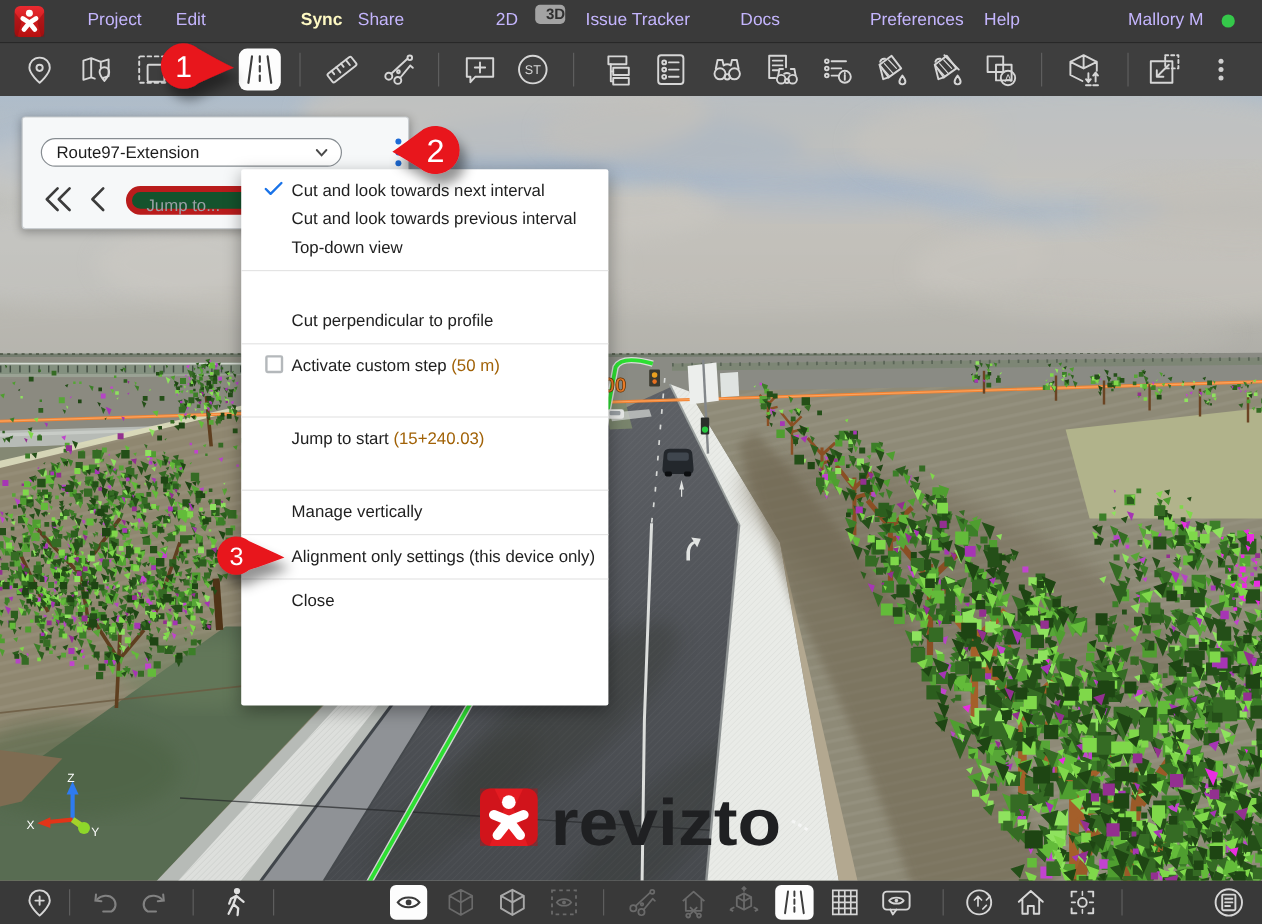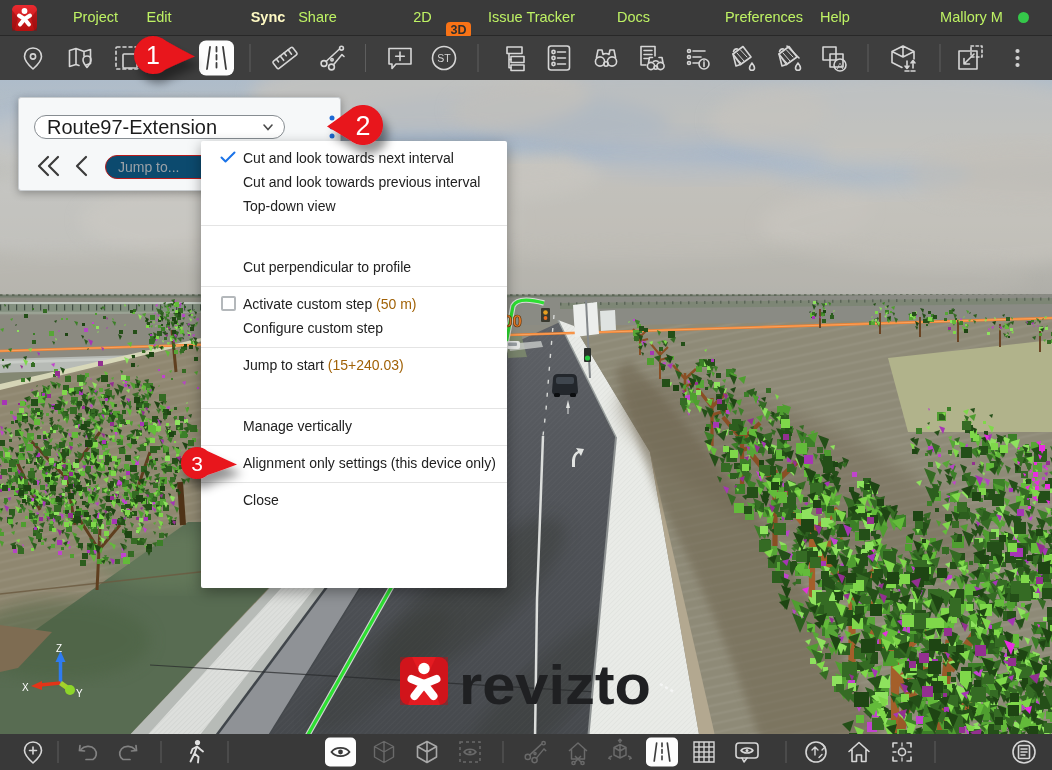--- a/index.html
+++ b/index.html
@@ -1,31 +1,31 @@
 <!DOCTYPE html>
 <html><head><meta charset="utf-8"><style>
 *{margin:0;padding:0;box-sizing:border-box}
 html,body{width:1052px;height:770px;overflow:hidden;font-family:"Liberation Sans",sans-serif;background:#3a3a3a}
 .topbar{position:absolute;left:0;top:0;width:1052px;height:36px;background:#3a3a3a;border-bottom:1px solid #282828}
-.mi{position:absolute;top:0;height:35px;line-height:35px;font-size:14.5px;color:#bef264;transform:translateX(-50%);white-space:nowrap}
+.mi{position:absolute;top:0;height:35px;line-height:35px;font-size:14.5px;color:#c4b5fd;transform:translateX(-50%);white-space:nowrap}
 .logo{position:absolute;left:12px;top:5px}
-.pill3d{position:absolute;left:446px;top:22px;width:25px;height:16px;background:#f97316;border-radius:4px;color:#2f2f2f;font-size:12.5px;font-weight:bold;text-align:center;line-height:16px}
+.pill3d{position:absolute;left:446px;top:4px;width:25px;height:16px;background:#a3a3a3;border-radius:4px;color:#2f2f2f;font-size:12.5px;font-weight:bold;text-align:right;line-height:16px}
 .gdot{position:absolute;left:1018px;top:12px;width:11px;height:11px;border-radius:50%;background:#35c84a}
 .toolbar{position:absolute;left:0;top:36px;width:1052px;height:44px;background:#3e3e3e}
 .tbsvg{position:absolute;left:0;top:0}
 .viewport{position:absolute;left:0;top:80px;width:1052px;height:654px;background:#b9bdbd;overflow:hidden}
 .scene{position:absolute;left:0;top:0}
 .bottombar{position:absolute;left:0;top:734px;width:1052px;height:36px;background:#393939}
 .bbsvg{position:absolute;left:0;top:0}
 .panel{position:absolute;left:18px;top:17px;width:323px;height:94px;background:#f6f8f9;border:1px solid #c9cdd0;border-radius:3px;box-shadow:0 2px 8px rgba(0,0,0,0.3)}
-.dd{position:absolute;left:15px;top:17px;width:251px;height:24px;background:#fff;border:1px solid #878d92;border-radius:12px;font-size:20px;color:#1c1c1c;line-height:22px;padding-left:12px}
+.dd{position:absolute;left:15px;top:17px;width:251px;height:24px;background:#fff;border:1px solid #878d92;border-radius:12px;font-size:14px;color:#1c1c1c;line-height:22px;padding-left:12px}
 .ddch{position:absolute;right:10px;top:4px}
 .kebabp{position:absolute;left:305px;top:12px}
 .nav{position:absolute;left:15px;top:56px;font-size:19px;color:#3c3c3c}
-.jump{position:absolute;left:86px;top:57px;width:110px;height:24px;background:#0c4a6e;border:1px solid #b91c1c;border-radius:12px;font-size:14px;color:#9aa0a6;line-height:22px;padding-left:12px}
+.jump{position:absolute;left:86px;top:57px;width:110px;height:24px;background:#14532d;border:5px solid #b91c1c;border-radius:12px;font-size:14px;color:#9aa0a6;line-height:22px;padding-left:12px}
 .menu{position:absolute;left:201px;top:61px;width:306px;height:447px;background:#fff;border-radius:2px;box-shadow:0 4px 14px rgba(0,0,0,0.35)}
 .mrow{position:absolute;left:0;height:24px;line-height:24px;width:100%}
 .mtext{position:absolute;left:42px;font-size:14px;color:#212121;white-space:nowrap}
 .mgray{color:#a16207}
 .msep{position:absolute;left:0;width:100%;height:1px;background:#e4e4e4}
 .mchk{position:absolute;left:19px;top:5px}
 .mbox{position:absolute;left:20px;top:3.5px;width:15px;height:15px;border:2px solid #b4b8bb;border-radius:2px;background:#fff}
 .badges{position:absolute;left:0;top:0;z-index:50}
 </style></head><body>
 <div class="topbar">
@@ -433,23 +433,20 @@
       </div>
       <div class="msep" style="top:83.5px"></div>
       <div class="mrow" style="top:114.0px">
         <span class="mtext">Cut perpendicular to profile</span>
       </div>
       <div class="msep" style="top:144.5px"></div>
       <div class="mrow" style="top:151.0px">
         <span class="mbox"></span>
         <span class="mtext">Activate custom step <span class="mgray">(50 m)</span></span>
       </div>
-      <div class="mrow" style="top:175.0px">
-        <span class="mtext">Configure custom step</span>
-      </div>
       <div class="msep" style="top:205.5px"></div>
       <div class="mrow" style="top:212.0px">
         <span class="mtext">Jump to start <span class="mgray">(15+240.03)</span></span>
       </div>
       <div class="msep" style="top:266.5px"></div>
       <div class="mrow" style="top:273.0px">
         <span class="mtext">Manage vertically</span>
       </div>
       <div class="msep" style="top:303.5px"></div>
       <div class="mrow" style="top:310.0px">

